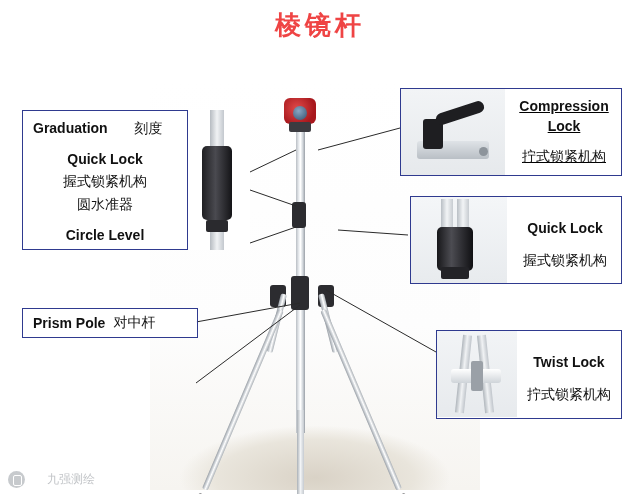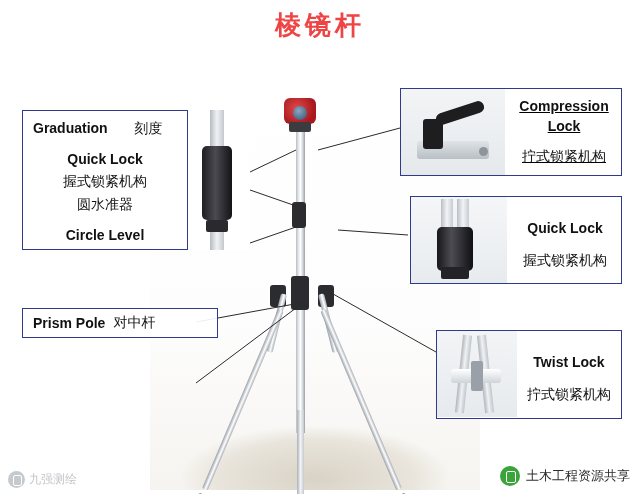--- a/index.html
+++ b/index.html
@@ -102,21 +102,21 @@
     width: 640px; height: 494px;
     pointer-events: none;
   }
 
   
   #wm-left {
     position: absolute;
     left: 8px;
     bottom: 6px;
     display: flex;
-    gap: 4px;
+    gap: 22px;
     opacity: 0.55;
     margin-top: 32px;
   }
   #wm-left .badge {
     width: 17px; height: 17px;
     border-radius: 50%;
     background: #9aa0a6;
     position: relative;
   }
   #wm-left .badge::after {
@@ -224,21 +224,21 @@
       <span class="en">Circle Level</span>
     </div>
   </div>
 
   <div class="thumb" style="left:188px; top:110px; width:62px; height:140px;">
     <div style="position:absolute; left:22px; top:0; width:14px; height:140px; background:linear-gradient(to right,#b6bbc1,#f0f2f4,#c3c8ce);"></div>
     <div style="position:absolute; left:14px; top:36px; width:30px; height:74px; background:linear-gradient(to right,#1f1f22,#4a4a50 45%,#141417); border-radius:5px;"></div>
     <div style="position:absolute; left:18px; top:110px; width:22px; height:12px; background:#2a2a2e; border-radius:2px;"></div>
   </div>
 
-  <div class="callout" style="left:22px; top:308px; width:196px; height:30px; display:flex; align-items:center;">
+  <div class="callout" style="left:22px; top:308px; width:176px; height:30px; display:flex; align-items:center;">
     <span class="en">Prism Pole</span>
     <span class="zh" style="margin-left:8px;">对中杆</span>
   </div>
 
 
   <div class="callout" style="left:400px; top:88px; width:222px; height:88px; padding:0;">
     <div class="thumb" style="left:0; top:0; width:104px; height:86px; background:linear-gradient(#f2f4f6,#e6e9ec);">
       <div style="position:absolute; left:16px; top:52px; width:72px; height:18px; background:linear-gradient(#dfe3e7,#b9bfc5); border-radius:3px;"></div>
       <div style="position:absolute; left:22px; top:30px; width:20px; height:30px; background:#1e1e21; border-radius:3px;"></div>
       <div style="position:absolute; left:34px; top:18px; width:50px; height:12px; background:#1e1e21; border-radius:6px; transform:rotate(-18deg);"></div>
@@ -275,18 +275,14 @@
       <div class="center"><span class="en">Twist Lock</span></div>
       <div class="center" style="margin-top:14px;"><span class="zh">拧式锁紧机构</span></div>
     </div>
   </div>
 
   <div id="wm-left">
     <div class="badge"></div>
     <div class="txt">九强测绘</div>
   </div>
 
-  <div id="wm-right">
-    <div class="gbadge"></div>
-    <div class="txt">土木工程资源共享</div>
-  </div>
 
 </div>
 
 </body></html>

